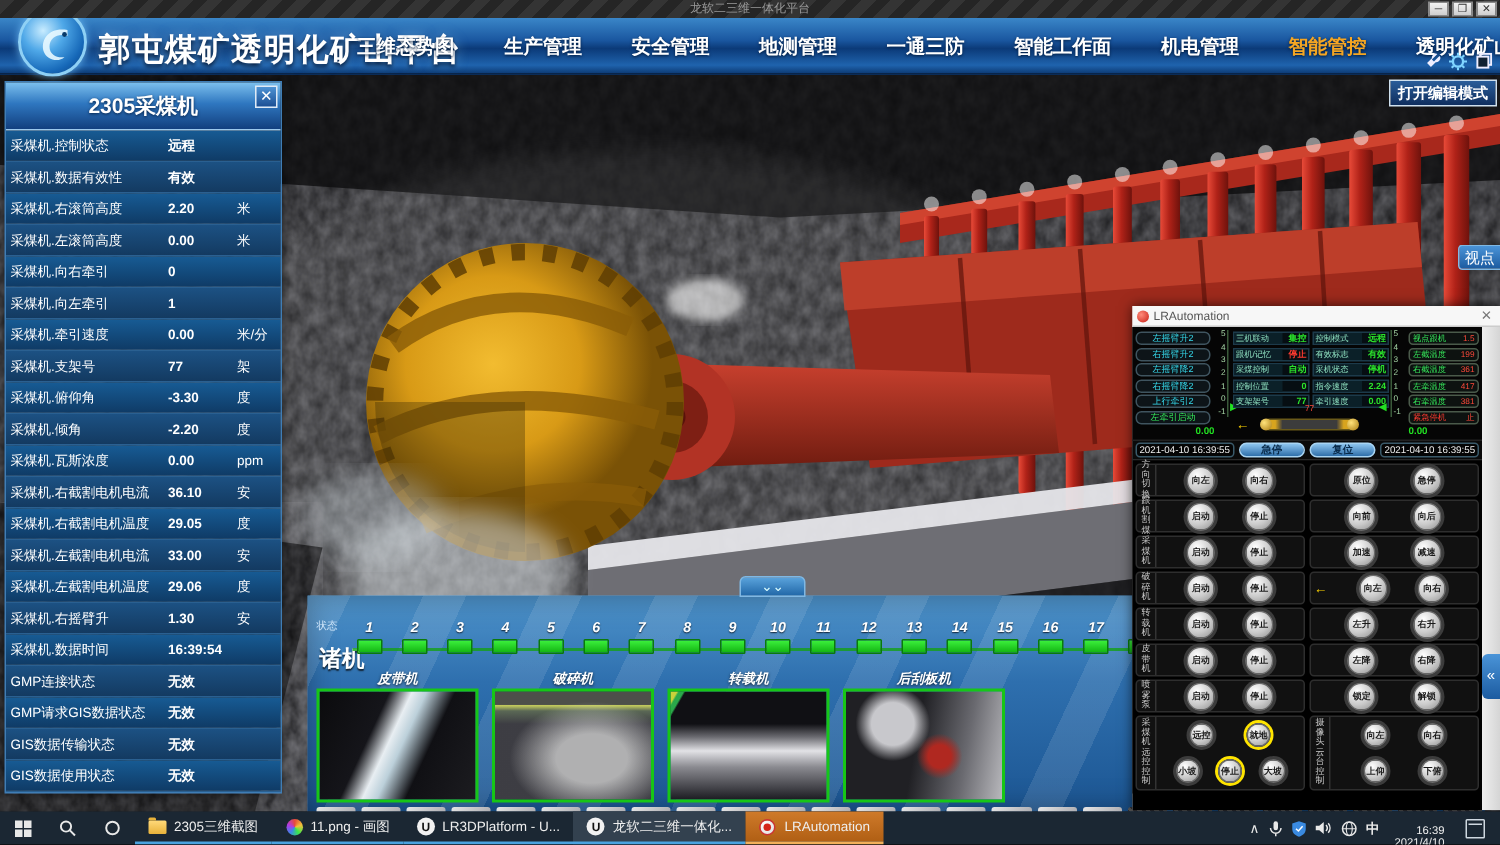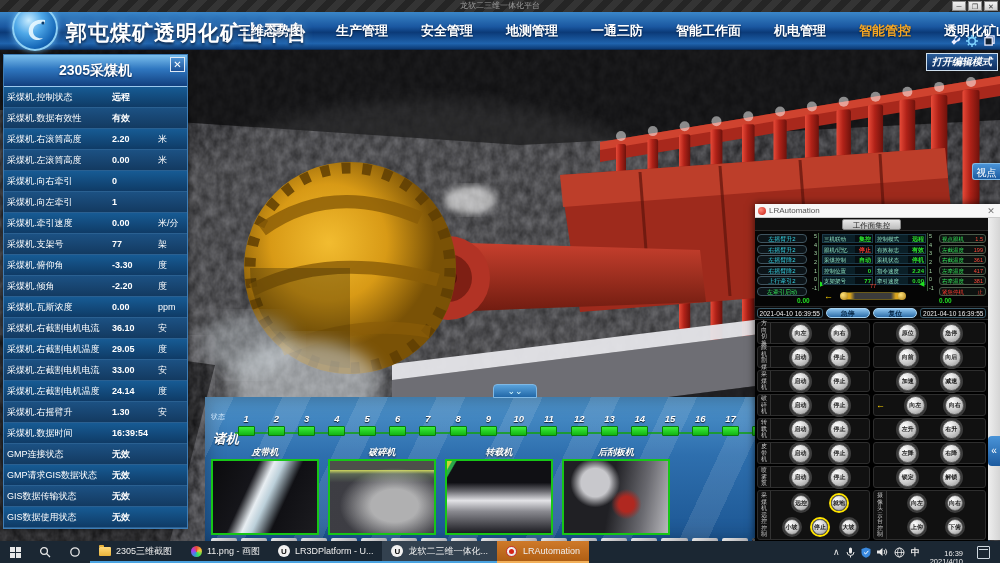--- a/index.html
+++ b/index.html
@@ -25,21 +25,21 @@
   .logo svg{position:absolute;left:5px;top:5px;}
   .brand{position:absolute;left:66px;top:7px;font-size:21px;font-weight:bold;color:#ffffff;
     letter-spacing:1px;text-shadow:0 2px 3px #041a3a,0 0 8px rgba(160,220,255,.55);}
   .menu{position:absolute;left:238px;top:0;height:100%;display:flex;align-items:center;}
   .nav-item{font-size:13px;font-weight:bold;color:#fff;margin-right:33px;white-space:nowrap;
     text-shadow:0 1px 2px #021a3a;cursor:pointer;}
   .nav-item.active{color:#f5a623;}
   .navicons{position:absolute;right:4px;bottom:2px;display:flex;gap:3px;}
   .navicon{width:14px;height:13px;display:flex;align-items:center;justify-content:center;}
   .editbtn{position:absolute;right:2px;top:53px;z-index:28;color:#fff;font-size:10px;font-weight:bold;
-    background:linear-gradient(#2a5d99,#0f2e5e);border:1px solid #cfe0ee;padding:1px 5px;cursor:pointer;font-style:italic;}
+    background:linear-gradient(#2a5d99,#0f2e5e);border:1px solid #cfe0ee;padding:1px 5px;cursor:pointer;}
 
   
   .scene{position:absolute;top:50px;left:0;width:1000px;height:491px;background:#141416;z-index:1;}
   .scene svg{display:block;}
 
   
   .leftpanel{position:absolute;left:3px;top:54px;width:185px;z-index:6;
     border:1px solid #3f7db5;box-shadow:0 0 6px rgba(0,0,0,.6);}
   .lp-head{height:32px;position:relative;display:flex;align-items:center;justify-content:center;
     background:linear-gradient(180deg,#7cc0ee 0%,#2f77c0 45%,#123f7e 100%);
@@ -64,21 +64,21 @@
   .campanel{position:absolute;left:205px;top:384px;width:785px;height:157px;z-index:3;}
   .cam-bg{position:absolute;left:0;top:13px;right:0;bottom:0;
     background:linear-gradient(180deg,#4e94cc 0%,#2e6fae 40%,#1c5693 100%);
     box-shadow:inset 0 0 20px rgba(0,0,0,.35);overflow:hidden;}
   .cam-bg::before{content:"";position:absolute;inset:0;
     background:repeating-linear-gradient(115deg,rgba(255,255,255,.10) 0 26px,rgba(255,255,255,0) 26px 70px);}
   .cam-tab{position:absolute;left:288px;top:0;width:44px;height:14px;z-index:2;
     background:linear-gradient(#5aa3dc,#2268a8);border-radius:4px 4px 0 0;color:#dff;
     text-align:center;font-size:9px;line-height:12px;cursor:pointer;border:1px solid #7fb8e4;}
   .cam-status{position:absolute;left:6px;top:15px;color:#cfe6fa;font-size:7px;}
-  .cam-mach{position:absolute;left:8px;top:33px;color:#fff;font-size:13px;font-style:italic;font-weight:bold;text-shadow:0 1px 1px #123;}
+  .cam-mach{position:absolute;left:8px;top:33px;color:#fff;font-size:15px;font-weight:bold;text-shadow:0 1px 1px #123;}
   .numrow{position:absolute;left:26px;right:2px;top:16px;height:32px;display:flex;}
   .numcell{flex:1;position:relative;text-align:center;}
   .numcell .n{color:#fff;font-size:9.5px;font-weight:bold;font-style:italic;text-shadow:0 1px 1px #123;}
   .numcell .sq{width:17px;height:10px;margin:2px auto 0;background:linear-gradient(#3cf03c,#12b412);
     border:1px solid #0a7a0a;border-radius:1px;}
   .numline{position:absolute;left:30px;right:4px;top:35px;height:2px;background:#15a015;opacity:.8;}
   .cams{position:absolute;left:6px;top:49px;right:0;height:92px;display:flex;}
   .cam{width:108px;margin-right:9px;}
   .cam-label{color:#fff;font-size:9px;font-style:italic;font-weight:bold;text-align:center;
     text-shadow:0 1px 2px #123;height:13px;}
@@ -425,21 +425,21 @@
         <span class="lp-c2" data-interactable="false">29.05</span>
         <span class="lp-c3" data-interactable="false">度</span>
       </div>
       <div class="lp-row" data-interactable="false">
         <span class="lp-c1" data-interactable="false">采煤机.左截割电机电流</span>
         <span class="lp-c2" data-interactable="false">33.00</span>
         <span class="lp-c3" data-interactable="false">安</span>
       </div>
       <div class="lp-row" data-interactable="false">
         <span class="lp-c1" data-interactable="false">采煤机.左截割电机温度</span>
-        <span class="lp-c2" data-interactable="false">24.14</span>
+        <span class="lp-c2" data-interactable="false">29.06</span>
         <span class="lp-c3" data-interactable="false">度</span>
       </div>
       <div class="lp-row" data-interactable="false">
         <span class="lp-c1" data-interactable="false">采煤机.右摇臂升</span>
         <span class="lp-c2" data-interactable="false">1.30</span>
         <span class="lp-c3" data-interactable="false">安</span>
       </div>
       <div class="lp-row" data-interactable="false">
         <span class="lp-c1" data-interactable="false">采煤机.数据时间</span>
         <span class="lp-c2" data-interactable="false">16:39:54</span>
@@ -629,23 +629,20 @@
 
 <div class="lra" data-interactable="false">
   <div class="lra-title" data-interactable="false">
     <span class="lra-logo" data-interactable="false"></span>
     <span class="tt" data-interactable="false">LRAutomation</span>
     <span class="lra-x" data-interactable="true">✕</span>
   </div>
   <div class="lra-white" data-interactable="false"></div>
   <div class="collapse" data-interactable="true">«</div>
   <div class="lra-content" data-interactable="false">
-    <div class="lra-tabs" data-interactable="false">
-      <span class="lra-tab" data-interactable="true">工作面集控</span>
-    </div>
     <div class="lra-top" data-interactable="false">
       <div class="lb" id="lra-lb">
           <div class="b" data-interactable="true">左摇臂升2</div>
           <div class="b" data-interactable="true">右摇臂升2</div>
           <div class="b" data-interactable="true">左摇臂降2</div>
           <div class="b" data-interactable="true">右摇臂降2</div>
           <div class="b" data-interactable="true">上行牵引2</div>
           <div class="b green" data-interactable="true">左牵引启动</div>
         </div>
       <div class="scale scaleL" id="scaleL" data-interactable="false">

